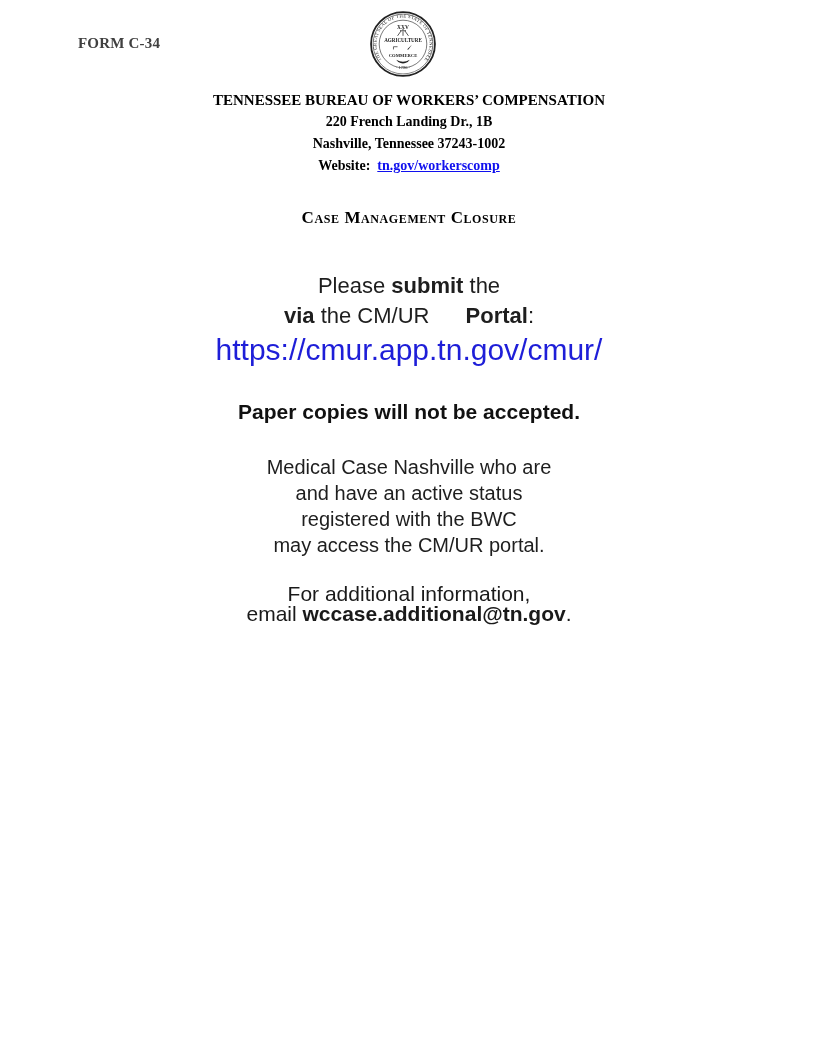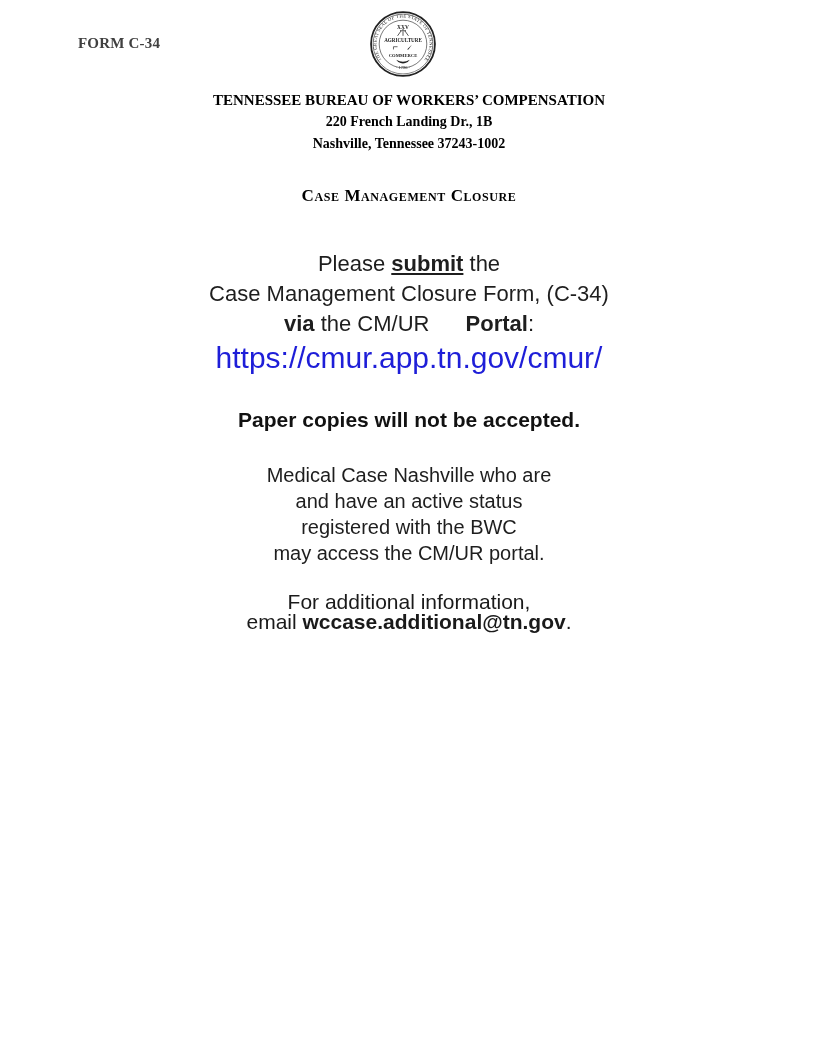--- a/index.html
+++ b/index.html
@@ -143,27 +143,29 @@
     <path d="M40 73 Q50 79 60 73 L57 76.5 Q50 80.5 43 76.5 Z" fill="#222"></path>
     <text x="50" y="86.5" text-anchor="middle" font-size="6.5">· 1796 ·</text>
   </svg>
 
   <div class="content">
 
     <div class="letterhead">
       <div class="org">TENNESSEE BUREAU OF WORKERS’ COMPENSATION</div>
       <div class="addr">220 French Landing Dr., 1B</div>
       <div class="addr">Nashville, Tennessee 37243-1002</div>
+      <div class="website-line">
+        <span>Website:</span><a class="site-link">tn.gov/workerscomp</a>
+      </div>
     </div>
 
     <div class="doc-title">Case Management Closure</div>
 
     <div class="main">
-      <p class="big"><span>Please </span><span style="font-weight: 700; text-decoration: underline;">submit</span><span> the</span></p>
-      <p class="big"><span>Case Management Closure Form, (C-34)</span></p>
+      <p class="big"><span>Please </span><span style="font-weight: 700;">submit</span><span> the</span></p>
       <p class="big"><span style="font-weight: 700;">via</span><span> the CM/UR </span><span style="font-weight: 700; margin-left: 30px;">Portal</span><span>:</span></p>
       <a class="portal-link">https://cmur.app.tn.gov/cmur/</a>
 
       <p class="notice">Paper copies will not be accepted.</p>
 
       <div class="para">
         <p class="para-line">Medical Case Nashville who are</p>
         <p class="para-line">and have an active status</p>
         <p class="para-line">registered with the BWC</p>
         <p class="para-line">may access the CM/UR portal.</p>

